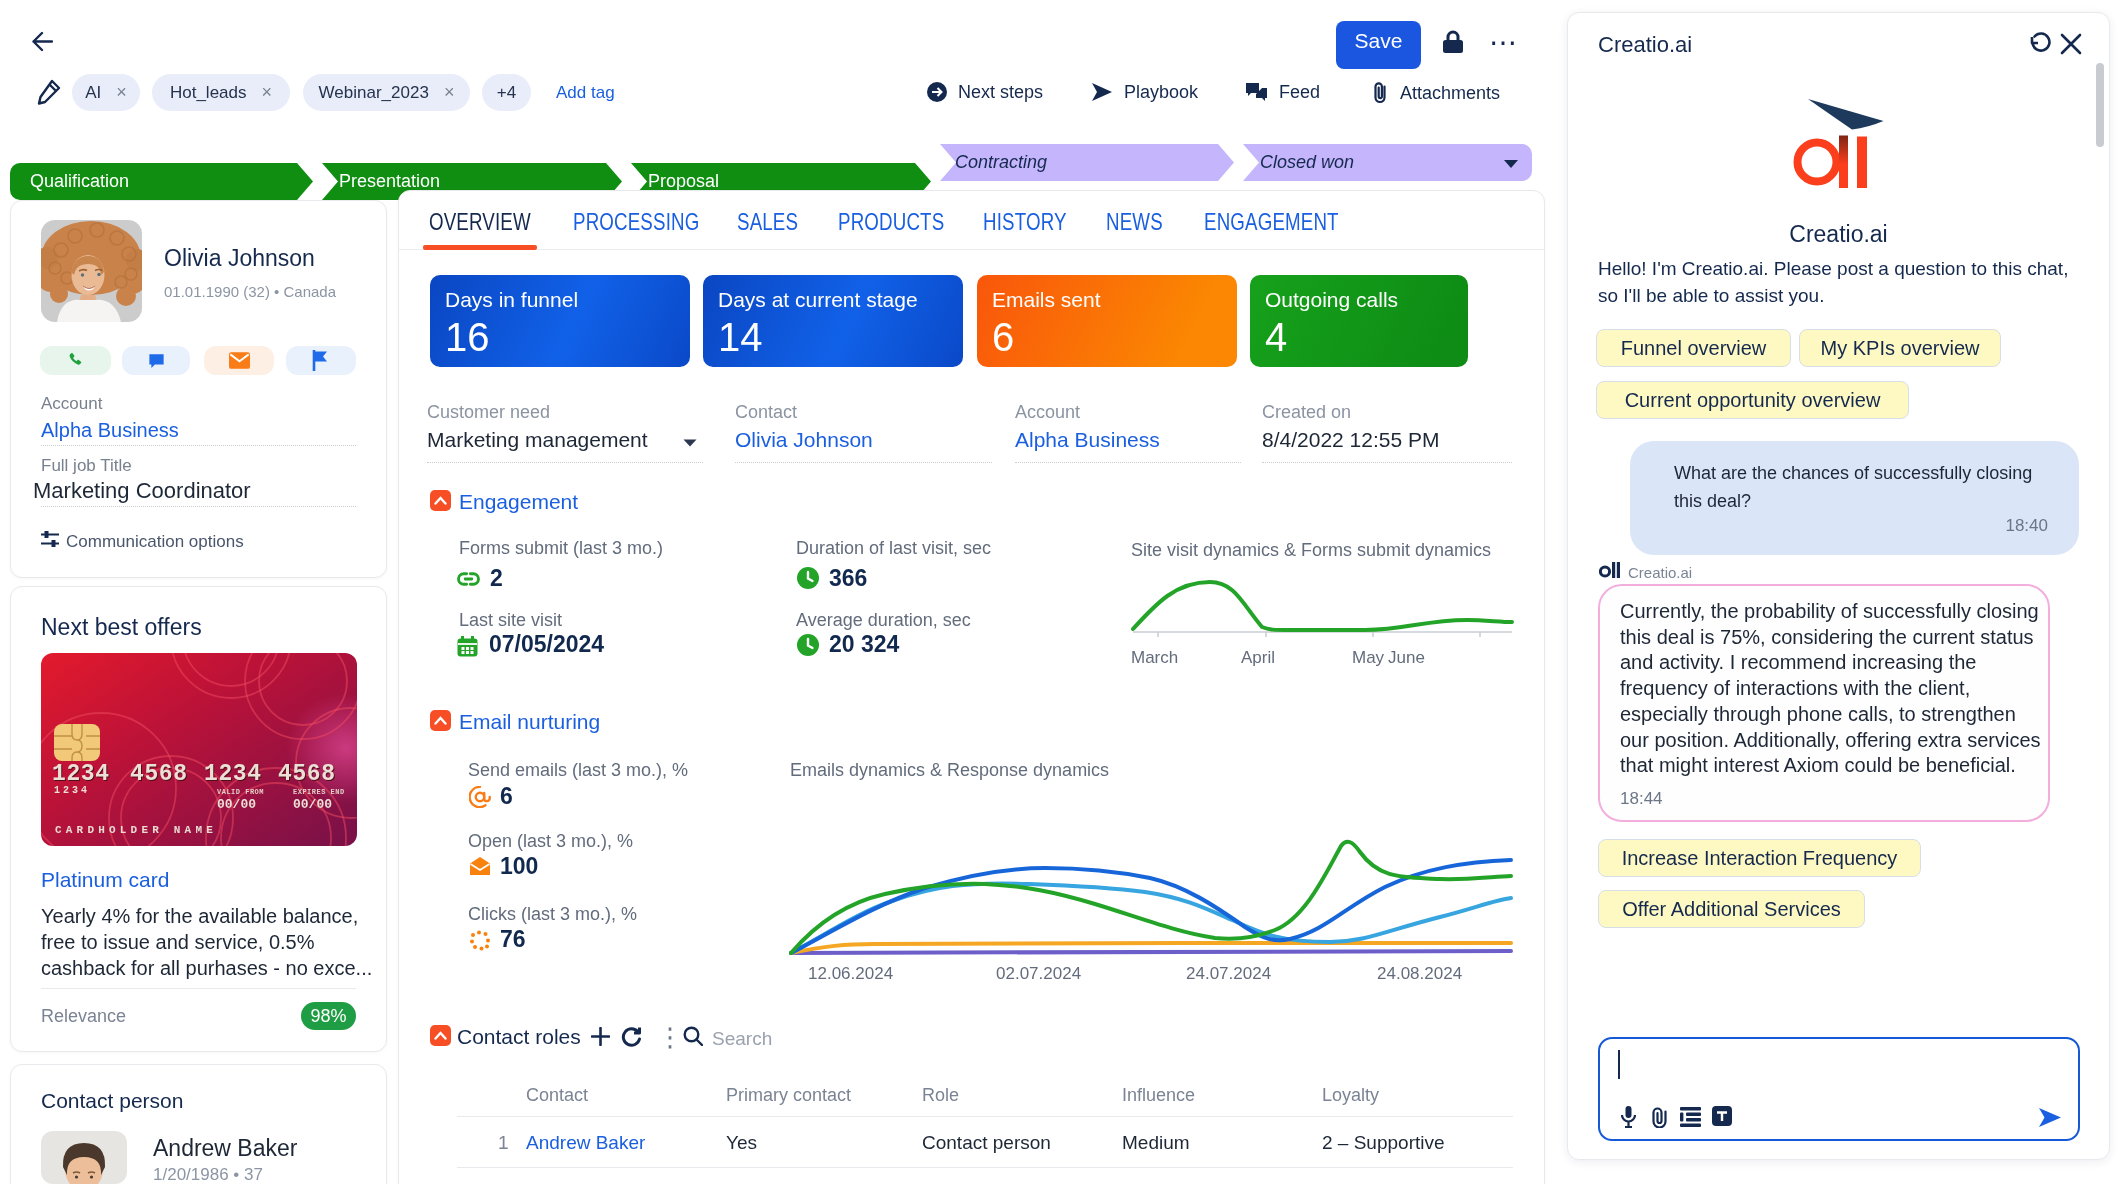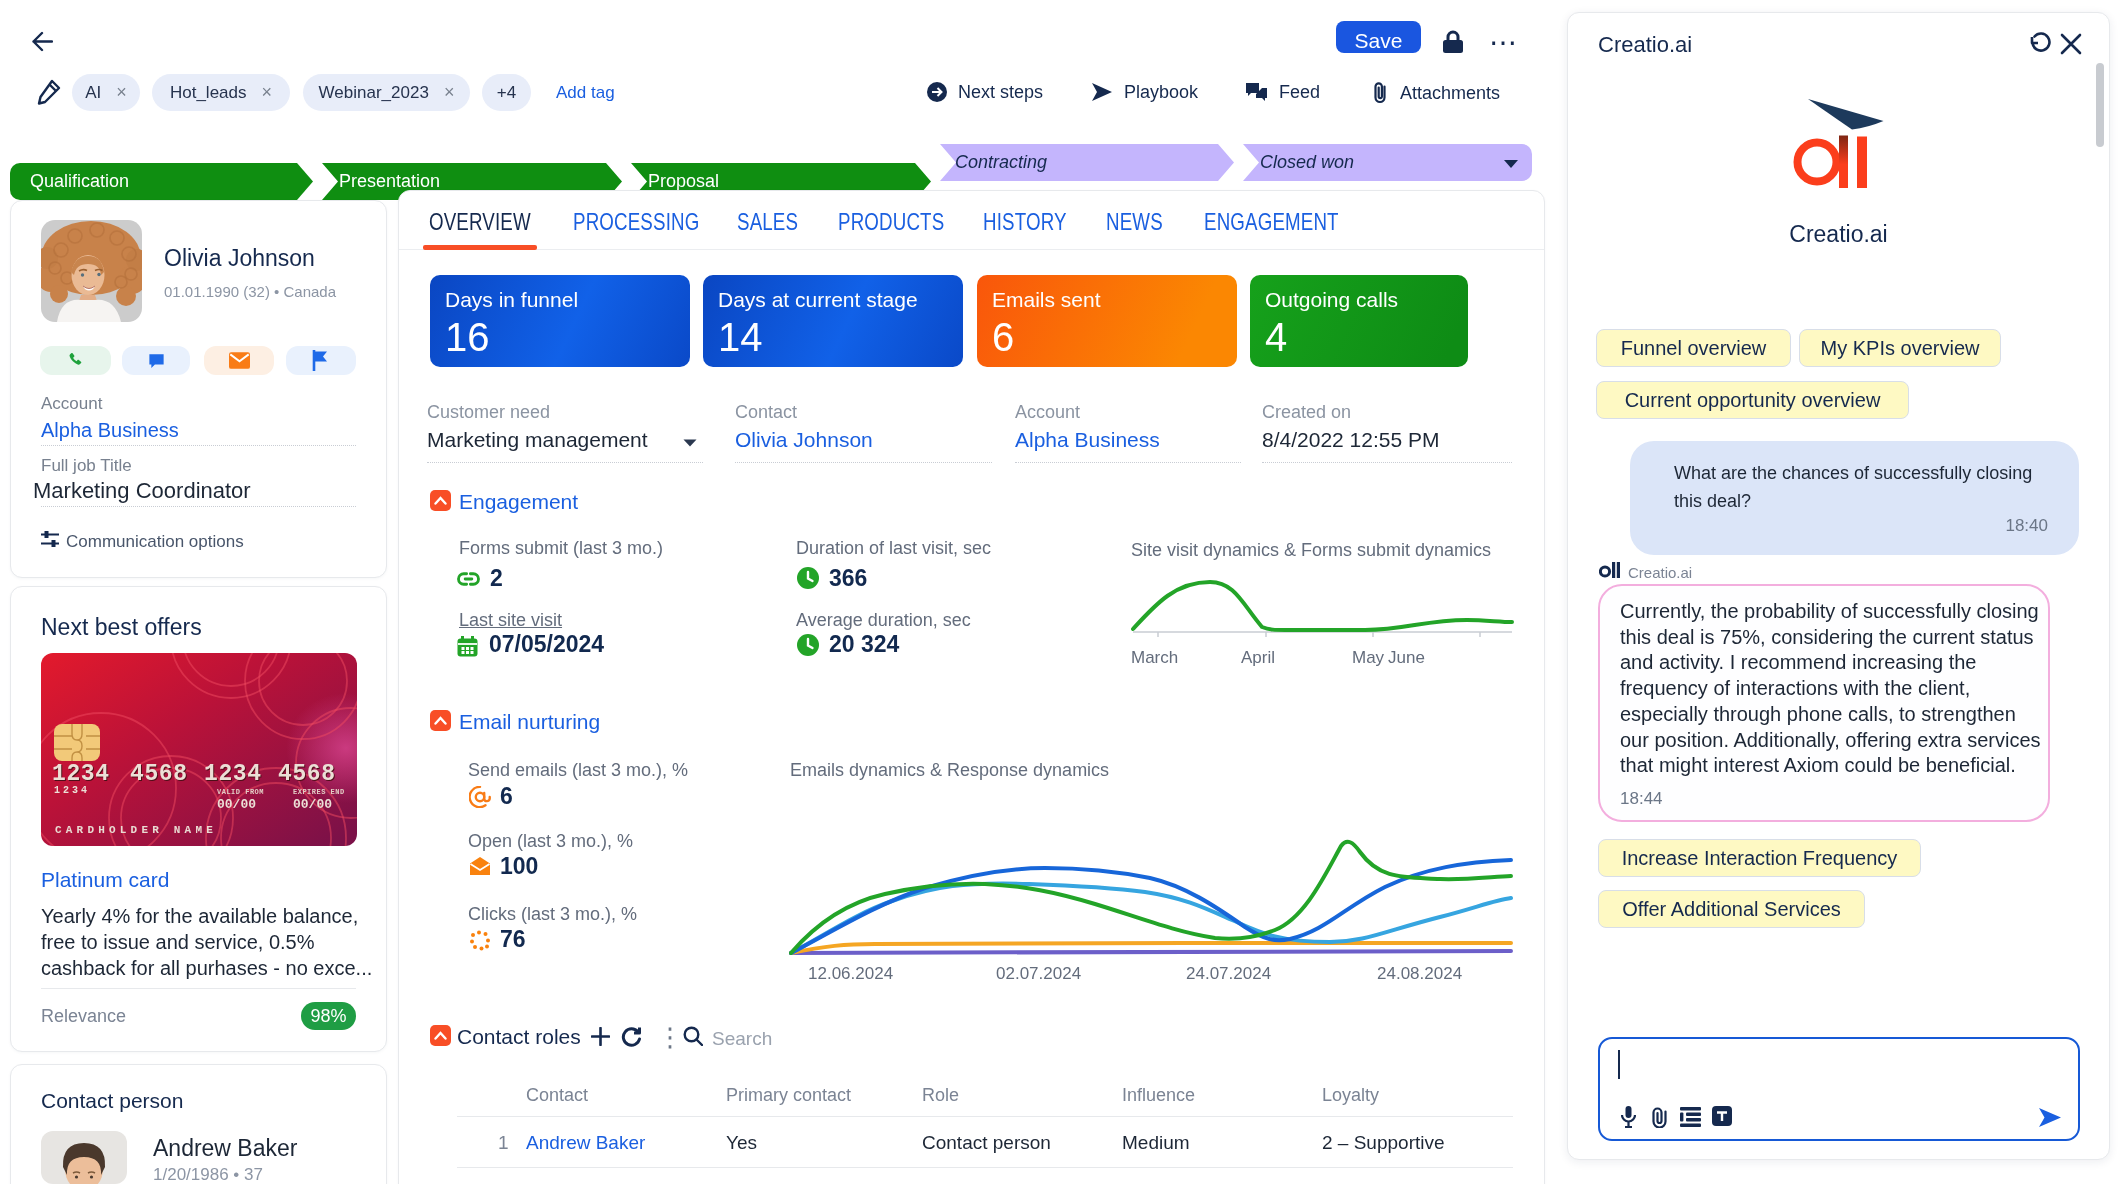--- a/index.html
+++ b/index.html
@@ -6,21 +6,21 @@
 html,body { width:2120px; height:1184px; background:#fff; overflow:hidden; }
 body { font-family:"Liberation Sans", sans-serif; color:#15294e; }
 #app { position:relative; width:2120px; height:1184px; background:#fff; overflow:hidden; }
 .abs { position:absolute; }
 .card { position:absolute; background:#fff; border:1px solid #e7e9ec; border-radius:12px; box-shadow:0 1px 3px rgba(20,40,80,0.04); }
 .navy { color:#15294e; }
 .blue { color:#1a5fe0; }
 
 
 #h1title { left:60px; top:22px; font-size:33px; font-weight:bold; color:#15294e; }
-#savebtn { left:1336px; top:21px; width:85px; height:32px; background:#1a56e0; border-radius:8px; color:#fff; font-size:21px; text-align:center; line-height:40px; }
+#savebtn { left:1336px; top:21px; width:85px; height:48px; background:#1a56e0; border-radius:8px; color:#fff; font-size:21px; text-align:center; line-height:40px; }
 
 
 .pill { position:absolute; top:74px; height:37px; background:#e8edf9; border-radius:19px; font-size:17px; color:#26334e; display:flex; align-items:center; justify-content:center; }
 .pill .x { color:#79828f; font-size:18px; margin-left:15px; font-family:"Liberation Sans",sans-serif; }
 .tbtn { position:absolute; top:81px; font-size:18px; color:#15294e; display:flex; align-items:center; gap:10px; }
 
 
 .stage { position:absolute; top:144px; height:37px; font-size:18px; display:flex; align-items:center; }
 .sg { background:#0f8e11; color:#fff;margin-top:19px; }
 .sgr { background:#c4b5fd; color:#15294e;font-style:italic; }
@@ -327,21 +327,21 @@
 
   <div class="statlabel" style="left:459px; top:538px;">Forms submit (last 3 mo.)</div>
   <svg class="abs" style="left:457px; top:569px;" width="23" height="20" viewBox="0 0 24 21">
       <g stroke="#23a428" stroke-width="3" fill="none" stroke-linecap="round">
         <path d="M10 5 h-3 a5.5 5.5 0 0 0 0 11 h3"></path>
         <path d="M14 5 h3 a5.5 5.5 0 0 1 0 11 h-3"></path>
         <path d="M8.5 10.5 h7"></path>
       </g>
     </svg>
   <div class="statval" style="left:490px; top:565px;">2</div>
-  <div class="statlabel" style="left:459px; top:610px;text-decoration:underline;">Last site visit</div>
+  <div class="statlabel" style="left:459px; top:610px;">Last site visit</div>
   <svg class="abs" style="left:457px; top:636px;" width="21" height="21" viewBox="0 0 21 21">
       <rect x="0.5" y="2.5" width="20" height="18" rx="3" fill="#23a428"></rect>
       <path d="M5.5 0 v5 M15.5 0 v5" stroke="#23a428" stroke-width="3"></path>
       <path d="M1 8 h19" stroke="#fff" stroke-width="1.8"></path>
       <g fill="#fff">
         <rect x="4.5" y="11" width="3" height="3"></rect>
         <rect x="9" y="11" width="3" height="3"></rect>
         <rect x="13.5" y="11" width="3" height="3"></rect>
         <rect x="4.5" y="15" width="3" height="3"></rect>
         <rect x="9" y="15" width="3" height="3"></rect>
@@ -476,20 +476,21 @@
           <stop offset="0" stop-color="#7e2613"></stop>
           <stop offset="0.55" stop-color="#fb3e1c"></stop>
         </linearGradient>
       </defs>
     <path d="M18 5 L93.5 27 Q78 33.5 62 35.5 Q38 19 18 5 Z" fill="#1d3a5c"></path>
     <circle cx="27" cy="68" r="19.5" fill="none" stroke="#fb3e1c" stroke-width="8"></circle>
     <rect x="49" y="41.5" width="9" height="52.5" fill="url(#stemg)"></rect>
     <rect x="67" y="42.5" width="10" height="51.5" fill="#fb3e1c"></rect>
   </svg>
   <div class="abs" style="left:1567px; top:221px; width:543px; text-align:center; font-size:23px; color:#15294e;">Creatio.ai</div>
+  <div class="abs" style="left:1598px; top:255px; font-size:19px; line-height:27px; color:#15294e; white-space:nowrap;">Hello! I'm Creatio.ai. Please post a question to this chat,<br>so I'll be able to assist you.</div>
 
   <div class="qbtn" style="left:1596px; top:329px; width:195px; height:38px;">Funnel overview</div>
   <div class="qbtn" style="left:1799px; top:329px; width:202px; height:38px;">My KPIs overview</div>
   <div class="qbtn" style="left:1596px; top:381px; width:313px; height:38px;">Current opportunity overview</div>
 
   <div class="abs" style="left:1630px; top:441px; width:449px; height:114px; background:#dbe5f8; border-radius:24px;"></div>
   <div class="abs" style="left:1674px; top:459px; font-size:18px; line-height:28px; color:#1d2736; white-space:nowrap;">What are the chances of successfully closing<br>this deal?</div>
   <div class="abs" style="left:1968px; top:516px; width:80px; text-align:right; font-size:17px; color:#6b7687;">18:40</div>
 
   <svg class="abs" style="left:1599px; top:562px;" width="21" height="16" viewBox="0 0 21 16">

